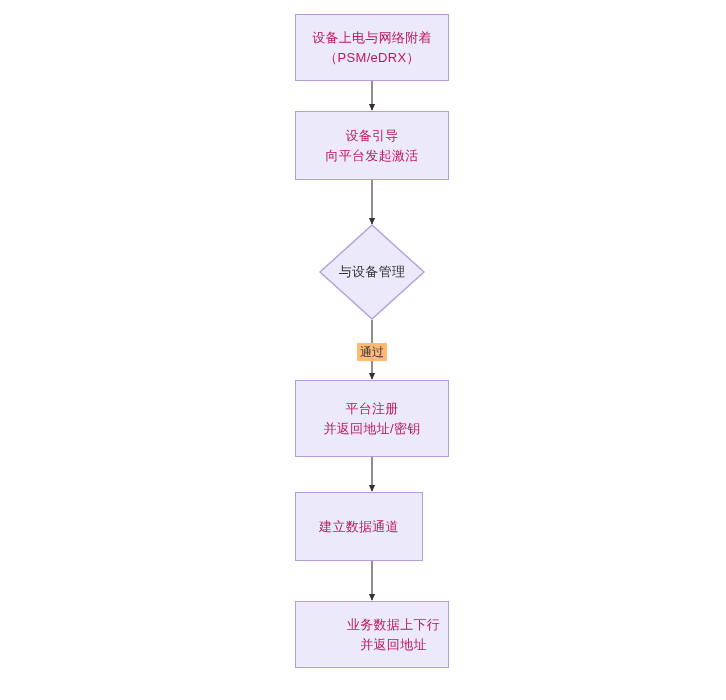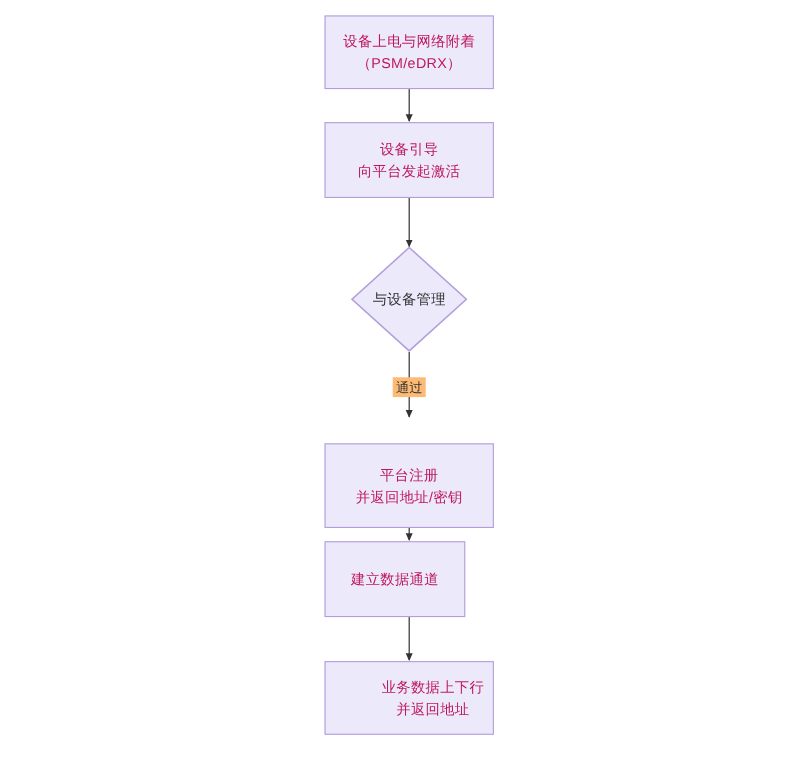--- a/index.html
+++ b/index.html
@@ -118,21 +118,21 @@
 
   <div class="node-decision" style="left:319px; top:224px;">
     <svg class="diamond-shape" viewBox="0 0 106 96" xmlns="http://www.w3.org/2000/svg" preserveAspectRatio="none">
       <polygon points="53,1 105,48 53,95 1,48" fill="#ece9fb" stroke="#b39ddb" stroke-width="1.4"></polygon>
     </svg>
     <div class="diamond-label">与设备管理</div>
   </div>
 
   <div class="edge-label" style="left:372px; top:352px;">通过</div>
 
-  <div class="node node-process" style="left:295px; top:380px; width:154px; height:77px;margin-top:23px;">
+  <div class="node node-process" style="left:295px; top:380px; width:154px; height:77px;">
     <span class="node-line">平台注册</span>
     <span class="node-line">并返回地址/密钥</span>
   </div>
 
   <div class="node node-process" style="left:295px; top:492px; width:128px; height:69px;">
     <span class="node-line">建立数据通道</span>
   </div>
 
   <div class="node node-process" style="left:295px; top:601px; width:154px; height:67px;padding-left:43px;">
     <span class="node-line">业务数据上下行</span>

